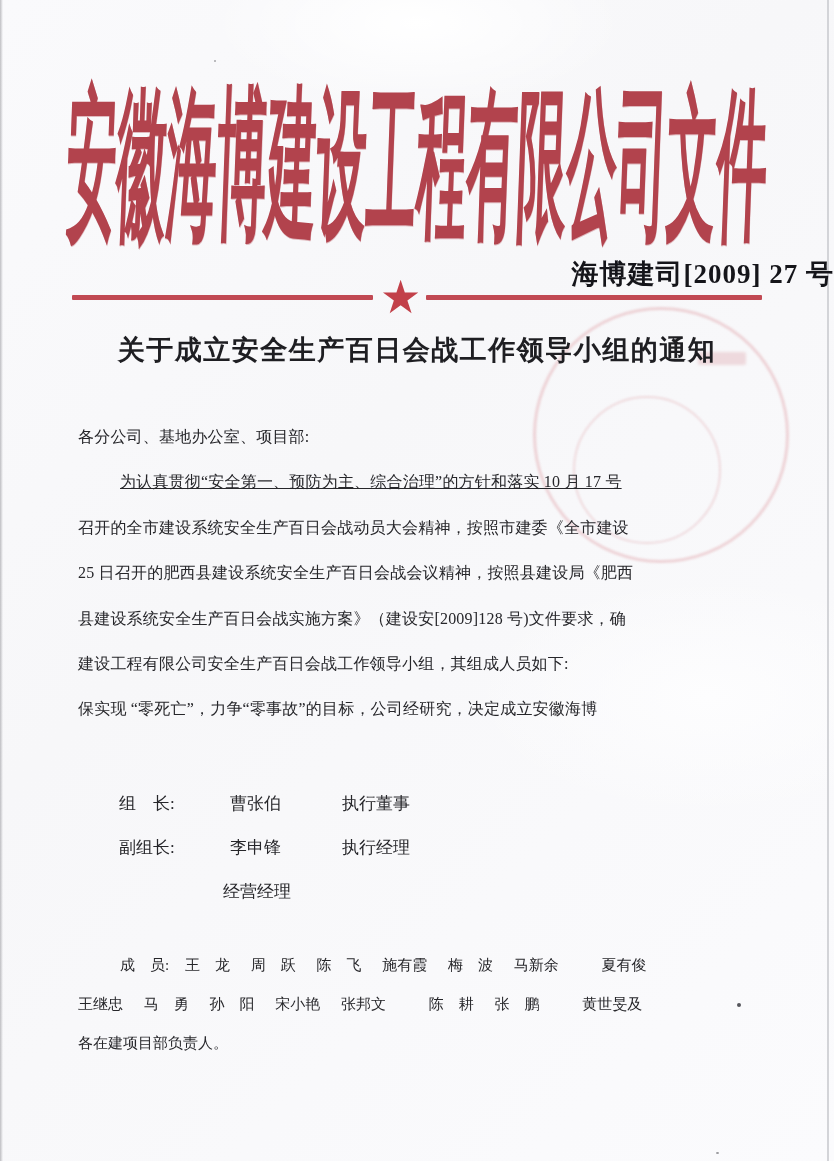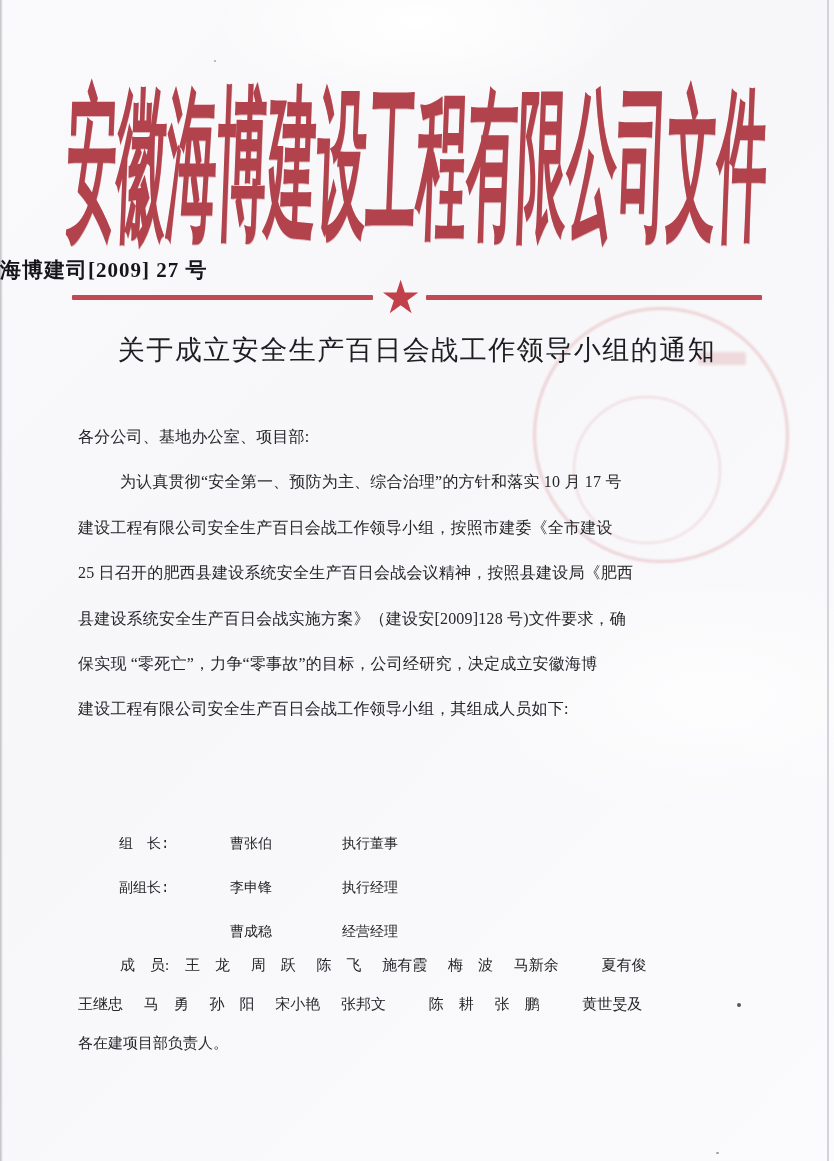--- a/index.html
+++ b/index.html
@@ -32,40 +32,40 @@
   .letterhead-text{
     font-size:164px;line-height:1;font-weight:700;
     color:#b2434d;white-space:nowrap;
     transform:scaleX(.305) skewX(-7deg);
     transform-origin:center center;
     text-shadow:1px 1px 0 rgba(178,67,77,.35);
   }
 
   .doc-number{
     position:absolute;top:256px;left:0;right:0;
-    text-align:left;font-size:21px;font-weight:700;color:#15151a;
+    text-align:right;font-size:27px;font-weight:700;color:#15151a;
     letter-spacing:1px;
   }
 
   
   .rule{
     position:absolute;top:276px;left:72px;width:690px;height:42px;
     display:flex;align-items:center;
   }
   .rule .seg{height:5px;background:#c14953;border-radius:1px;}
   .rule .seg.left{width:301px;}
   .rule .seg.right{flex:1;}
   .rule .star{
     font-size:46px;line-height:40px;color:#c24049;margin:0 5px 0 7px;
     font-family:"DejaVu Sans",sans-serif;
   }
 
   .doc-title{
     position:absolute;top:332px;left:0;right:0;margin:0;
-    text-align:center;font-size:27px;font-weight:400;color:#1e1e22;
+    text-align:center;font-size:27px;font-weight:700;color:#1e1e22;
     font-family:"Liberation Sans","DejaVu Sans",sans-serif;
     letter-spacing:1.5px;
   }
 
   
   .stamp{position:absolute;left:0;top:0;width:100%;height:100%;pointer-events:none;}
   .stamp .ring-outer{
     position:absolute;left:533px;top:307px;width:250px;height:250px;
     border:3px solid rgba(214,125,132,.30);border-radius:50%;
     filter:blur(1px);
@@ -79,24 +79,24 @@
     position:absolute;left:698px;top:352px;width:48px;height:13px;
     background:rgba(205,110,118,.22);filter:blur(1.5px);border-radius:2px;
   }
 
   
   .body-block{
     position:absolute;top:414px;left:78px;width:700px;
     font-size:16px;color:#26262a;
   }
   .body-line{height:45.4px;line-height:45.4px;white-space:nowrap;letter-spacing:.2px;}
-  .body-line.indent{text-indent:42px;}
+  .body-line.indent{text-indent:42px;text-decoration:underline;}
 
   
-  .leaders{position:absolute;top:822px;left:119px;font-size:14px;font-family:Liberation Mono, monospace;}
+  .leaders{position:absolute;top:782px;left:119px;font-size:17px;}
   .leader-row{display:flex;height:44px;line-height:44px;white-space:nowrap;}
   .leader-role{width:104px;}
   .leader-name{width:112px;margin-left:7px;}
 
   
   .members{position:absolute;top:946px;left:78px;width:710px;font-size:15px;}
   .member-line{height:39px;line-height:39px;white-space:nowrap;}
   .member-line.indent{padding-left:42px;}
   .members-label{margin-right:12px;}
   .member-name{margin-right:17px;display:inline-block;}
@@ -129,41 +129,40 @@
     <div class="seg left"></div>
     <div class="star">★</div>
     <div class="seg right"></div>
   </div>
 
   <h1 class="doc-title">关于成立安全生产百日会战工作领导小组的通知</h1>
 
   <div class="body-block">
     <div class="body-line">各分公司、基地办公室、项目部:</div>
     <div class="body-line indent">为认真贯彻“安全第一、预防为主、综合治理”的方针和落实 10 月 17 号</div>
-    <div class="body-line">建设工程有限公司安全生产百日会战工作领导小组，按照市建委《全市建设</div>
+    <div class="body-line">召开的全市建设系统安全生产百日会战动员大会精神，按照市建委《全市建设</div>
     <div class="body-line">25 日召开的肥西县建设系统安全生产百日会战会议精神，按照县建设局《肥西</div>
     <div class="body-line">县建设系统安全生产百日会战实施方案》（建设安[2009]128 号)文件要求，确</div>
+    <div class="body-line">建设工程有限公司安全生产百日会战工作领导小组，其组成人员如下:</div>
     <div class="body-line">保实现 “零死亡”，力争“零事故”的目标，公司经研究，决定成立安徽海博</div>
-    <div class="body-line">建设工程有限公司安全生产百日会战工作领导小组，其组成人员如下:</div>
   </div>
 
   <div class="leaders">
     <div class="leader-row">
       <span class="leader-role">组　长:</span>
       <span class="leader-name">曹张伯</span>
       <span class="leader-title">执行董事</span>
     </div>
     <div class="leader-row">
       <span class="leader-role">副组长:</span>
       <span class="leader-name">李申锋</span>
       <span class="leader-title">执行经理</span>
     </div>
     <div class="leader-row">
       <span class="leader-role"></span>
-      <span class="leader-name">曹成稳</span>
       <span class="leader-title">经营经理</span>
     </div>
   </div>
 
   <div class="members">
     <div class="member-line indent">
       <span class="members-label">成　员:</span>
       <span class="member-name">王　龙</span>
       <span class="member-name">周　跃</span>
       <span class="member-name">陈　飞</span>

